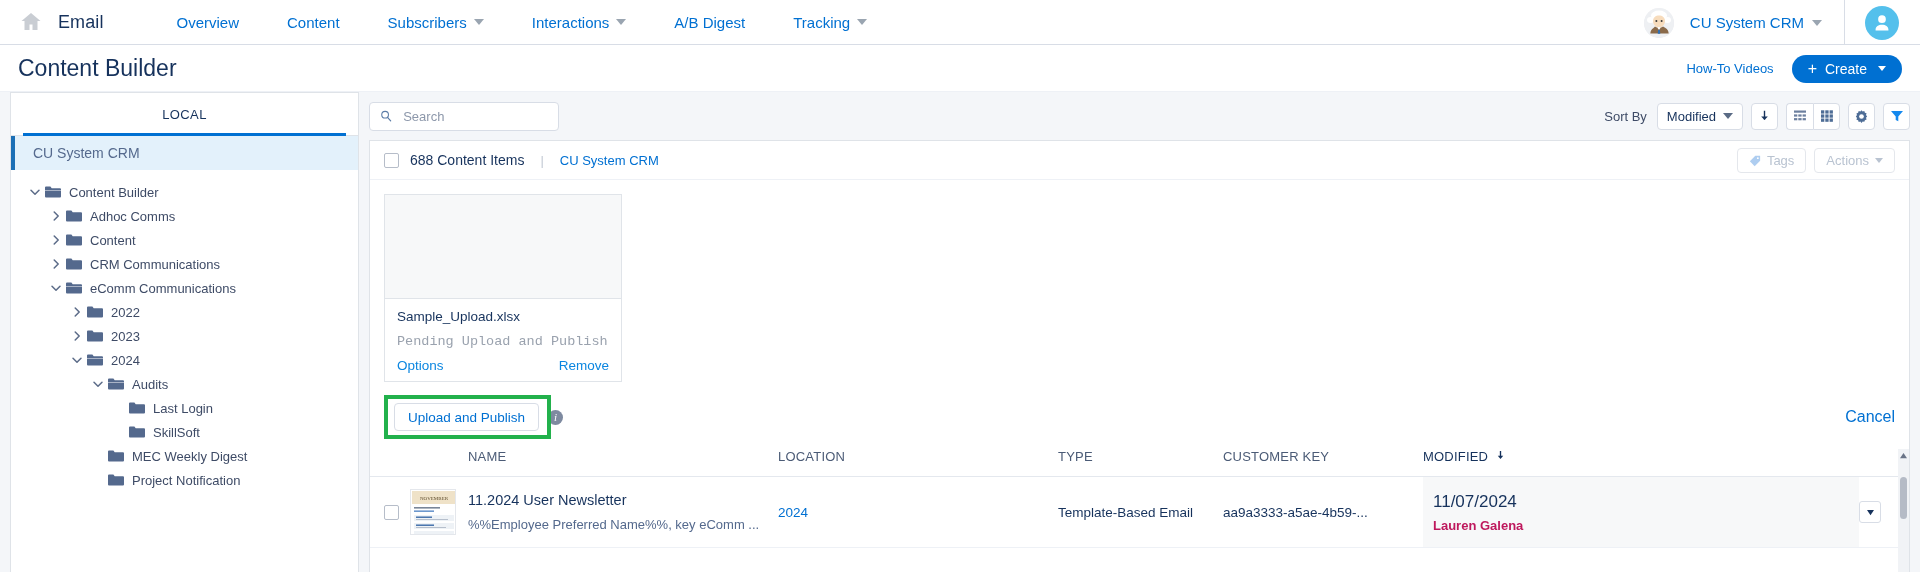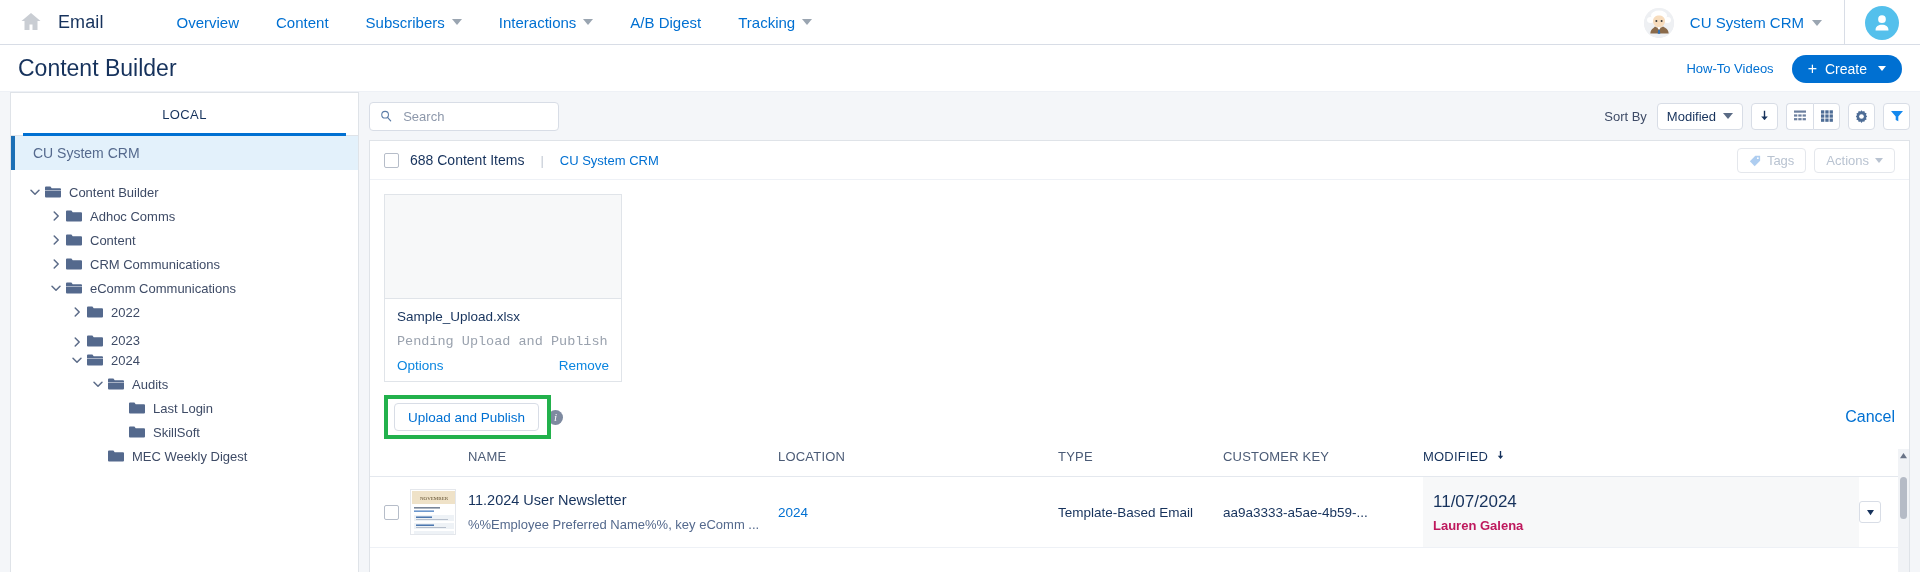--- a/index.html
+++ b/index.html
@@ -30,21 +30,21 @@
   .app-name {
     margin-left: 14px;
     font-size: 18px;
     color: #16325c;
     letter-spacing: .1px;
   }
   .navitems {
     display: flex;
     align-items: center;
     margin-left: 55px;
-    gap: 1px;
+    gap: 12px;
   }
   .navitem {
     font-size: 15px;
     color: #0070d2;
     padding: 0 18px;
     cursor: pointer;
     display: flex;
     align-items: center;
     gap: 7px;
     white-space: nowrap;
@@ -552,21 +552,21 @@
               <path d="M4.2 2 8.2 6l-4 4" fill="none" stroke="#5b6b88" stroke-width="1.5" stroke-linecap="round" stroke-linejoin="round"></path>
             </svg>
           </span>
           <span class="folder">
             <svg width="16" height="14" viewBox="0 0 16 14">
               <path d="M0 2.6A1 1 0 0 1 1 1.6h4.4l1.3 1.6H15a1 1 0 0 1 1 1v7.2a1 1 0 0 1-1 1H1a1 1 0 0 1-1-1z" fill="#54698d"></path>
             </svg>
           </span>
           <span>2022</span>
         </div>
-        <div class="tree-row" style="padding-left: 56px; align-items: flex-end;">
+        <div class="tree-row" style="padding-left: 56px;">
           <span class="twisty">
             <svg width="12" height="12" viewBox="0 0 12 12">
               <path d="M4.2 2 8.2 6l-4 4" fill="none" stroke="#5b6b88" stroke-width="1.5" stroke-linecap="round" stroke-linejoin="round"></path>
             </svg>
           </span>
           <span class="folder">
             <svg width="16" height="14" viewBox="0 0 16 14">
               <path d="M0 2.6A1 1 0 0 1 1 1.6h4.4l1.3 1.6H15a1 1 0 0 1 1 1v7.2a1 1 0 0 1-1 1H1a1 1 0 0 1-1-1z" fill="#54698d"></path>
             </svg>
           </span>
@@ -619,20 +619,29 @@
           <span>SkillSoft</span>
         </div>
         <div class="tree-row" style="padding-left: 77px;">
           <span class="twisty"></span>
           <span class="folder">
             <svg width="16" height="14" viewBox="0 0 16 14">
               <path d="M0 2.6A1 1 0 0 1 1 1.6h4.4l1.3 1.6H15a1 1 0 0 1 1 1v7.2a1 1 0 0 1-1 1H1a1 1 0 0 1-1-1z" fill="#54698d"></path>
             </svg>
           </span>
           <span>MEC Weekly Digest</span>
+        </div>
+        <div class="tree-row" style="padding-left: 77px;">
+          <span class="twisty"></span>
+          <span class="folder">
+            <svg width="16" height="14" viewBox="0 0 16 14">
+              <path d="M0 2.6A1 1 0 0 1 1 1.6h4.4l1.3 1.6H15a1 1 0 0 1 1 1v7.2a1 1 0 0 1-1 1H1a1 1 0 0 1-1-1z" fill="#54698d"></path>
+            </svg>
+          </span>
+          <span>Project Notification</span>
         </div>
       </div>
   </div>
 
   <div class="main">
 
     <div class="toolbar">
       <div class="searchbox">
         <svg width="14" height="14" viewBox="0 0 16 16">
           <circle cx="6.7" cy="6.3" r="4.4" fill="none" stroke="#5a7ba6" stroke-width="1.4"></circle>

